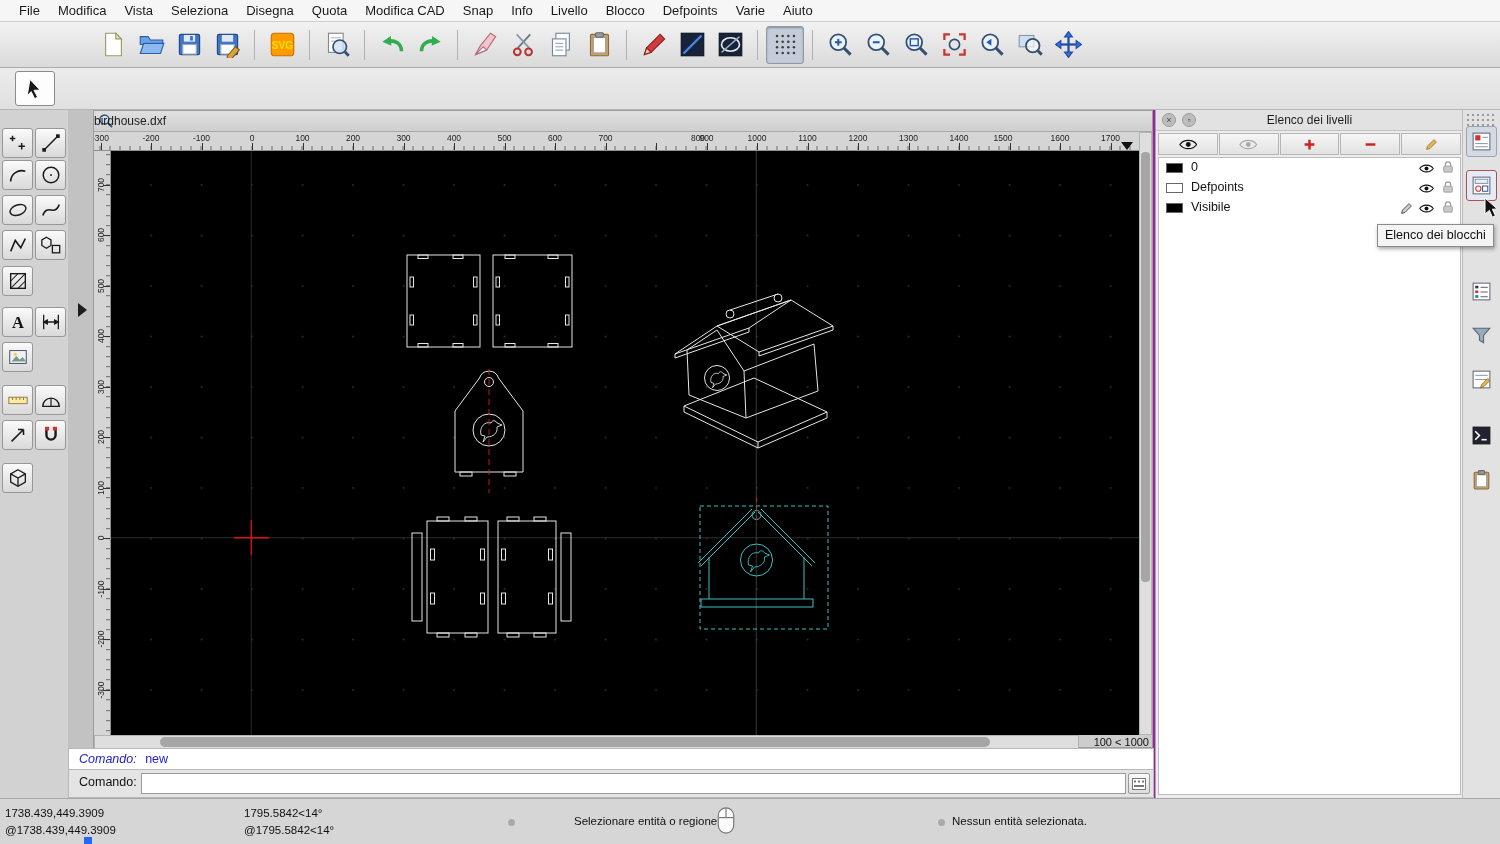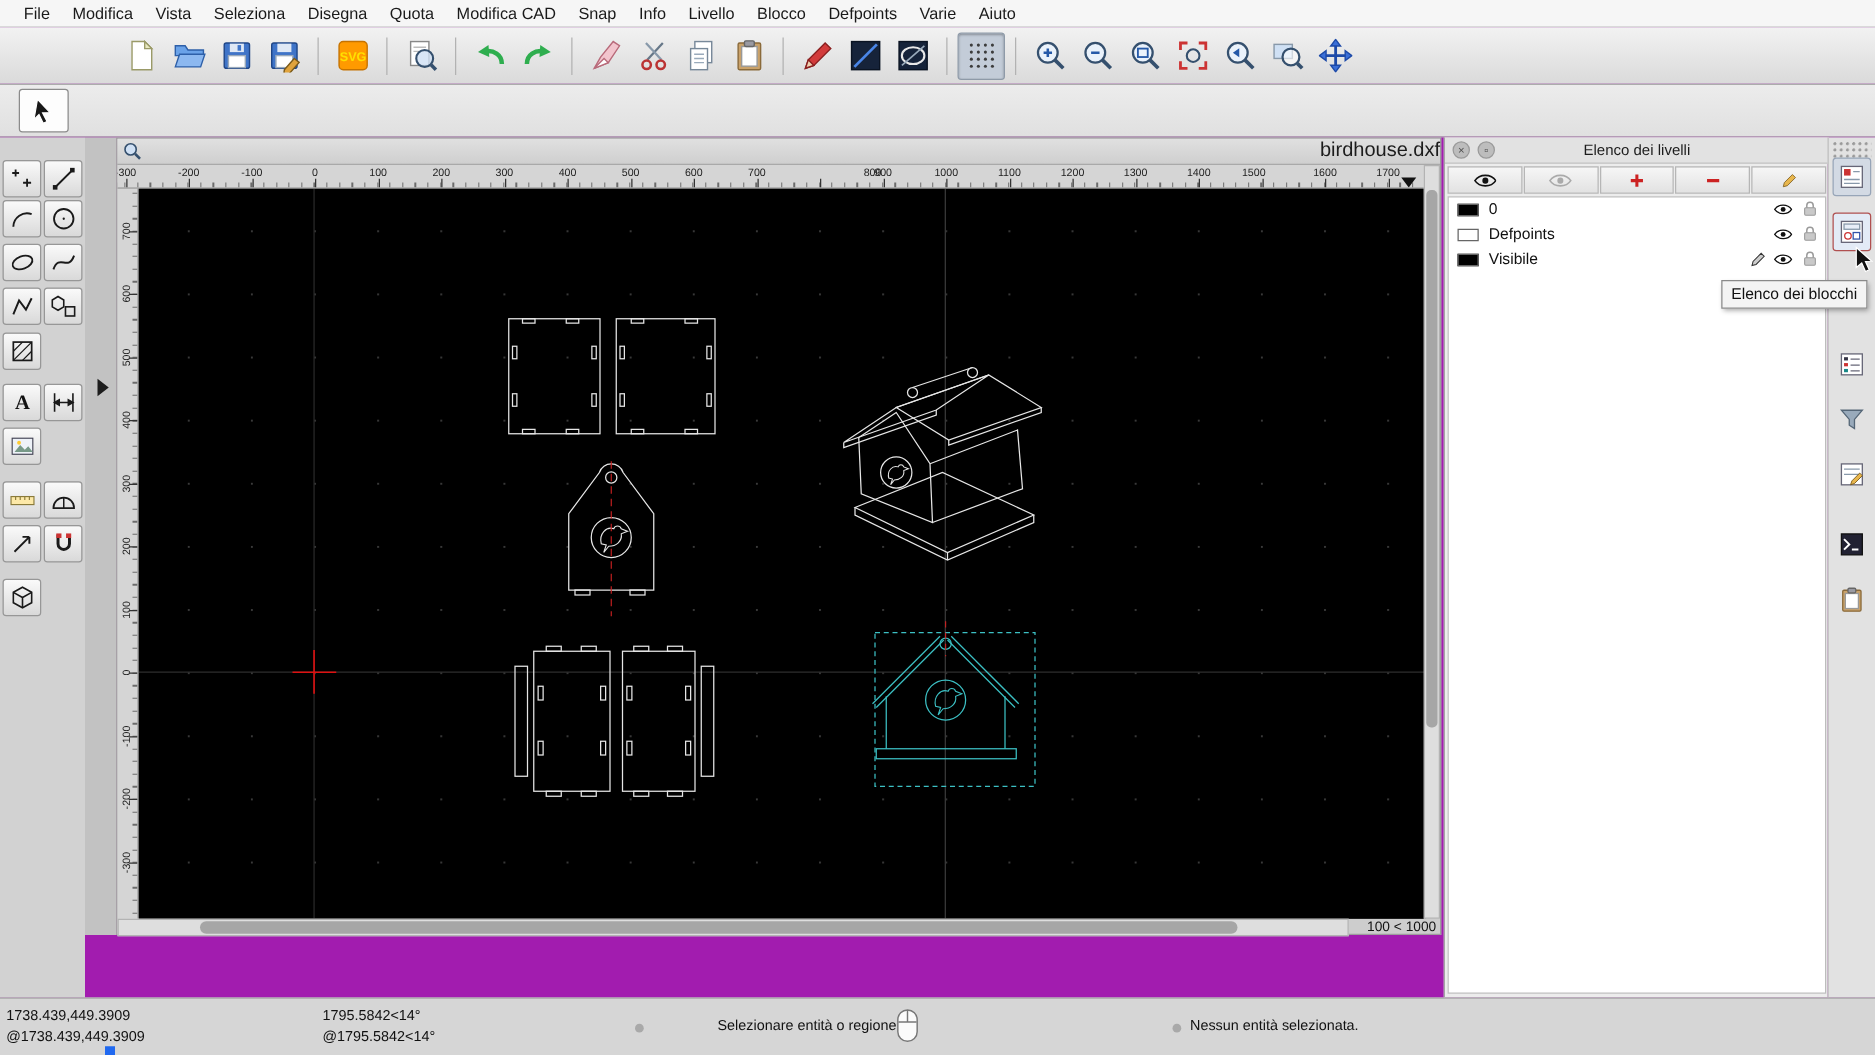--- a/index.html
+++ b/index.html
@@ -42,21 +42,21 @@
   .expander { position:absolute; left:10px; top:193px; width:0; height:0;
               border-left:9px solid #1d1d1d; border-top:7px solid transparent; border-bottom:7px solid transparent; }
 
   
   .canvas-window { position:absolute; left:93px; top:110px; width:1060px; height:638px;
                    background:#cdcdcd; border:1px solid #9d9d9d; }
   .canvas-titlebar { position:absolute; left:0; top:0; width:1058px; height:21px;
                      background:linear-gradient(#e0e0e0,#cfcfcf); border-bottom:1px solid #a9a9a9; }
   .win-icon { position:absolute; left:4px; top:2px; }
   .win-icon svg { width:16px; height:16px; }
-  .win-title { position:absolute; left:0; right:0; top:0; text-align:right; font-size:16px;
+  .win-title { position:absolute; left:0; right:0; top:0; text-align:left; font-size:12px;
                line-height:20px; color:#1c1c1c; }
   .ruler-h { position:absolute; left:0; top:21px; width:1047px; height:19px; background:#d5d5d5;
              border-bottom:1px solid #8f8f8f; overflow:hidden; }
   .ruler-h .ticks { position:absolute; left:0; right:0; bottom:0; height:4px;
              background:repeating-linear-gradient(to right,#6b6b6b 0 1px,transparent 1px 10.1px);
              background-position:5.5px 0; }
   .hlabel { position:absolute; top:1px; transform:translateX(-50%); font-size:8.5px; color:#222; }
   .hmajor { position:absolute; bottom:0; width:1px; height:7px; background:#333; }
   .ruler-marker { position:absolute; right:8px; top:10px; width:0; height:0;
              border-top:8px solid #111; border-left:6px solid transparent; border-right:6px solid transparent; }
@@ -141,21 +141,21 @@
   .dock-btn svg { width:23px; height:23px; }
   .dock-btn.active { background:#d3dae4; border:1px solid #97a5b8; }
   .dock-btn.hovered { background:#e3ebf6; border:1px solid #b05050; }
 
   .cursor { position:absolute; left:1484px; top:197px; z-index:60; }
 
   
   .status-bar { position:absolute; left:0; top:798px; width:1500px; height:46px; background:#d6d6d6;
              border-top:1px solid #a8a8a8; font-size:11.5px; color:#111; }
   .coord-block { position:absolute; left:5px; top:6px; line-height:17px; }
-  .polar-block { position:absolute; left:258px; top:6px; line-height:17px; }
+  .polar-block { position:absolute; left:244px; top:6px; line-height:17px; }
   .bullet { position:absolute; width:7px; height:7px; border-radius:50%; background:#a9a9a9; top:20px; }
   .bullet.b1 { left:508px; }
   .bullet.b2 { left:938px; }
   .hint { position:absolute; left:574px; top:16px; }
   .selection-status { position:absolute; left:952px; top:16px; }
   .mouse-icon { position:absolute; left:716px; top:7px; }
   .dock-peek { position:absolute; left:84px; top:38px; width:8px; height:8px; background:#2069f0; }
 </style>
 </head>
 <body>
@@ -682,20 +682,41 @@
 
     <div class="hscroll">
       <div class="thumb"></div>
     </div>
     <div class="grid-indicator">100 &lt; 1000</div>
     <div class="vscroll">
       <div class="thumb"></div>
     </div>
   </div>
 
+  <div class="command-area">
+    <div class="cmd-history">
+      <span class="cmd-prefix">Comando:</span>
+      <span class="cmd-value">new</span>
+    </div>
+    <div class="cmd-input-row">
+      <span class="cmd-label">Comando:</span>
+      <input class="cmd-input" value="" style="">
+      <button class="cmd-kbd-btn">
+        <svg viewBox="0 0 14 12">
+          <rect x="0.5" y="0.5" width="13" height="11" fill="#fff" stroke="#777"></rect>
+          <g fill="#777">
+              <rect x="2" y="2.5" width="2" height="2"></rect>
+              <rect x="6" y="2.5" width="2" height="2"></rect>
+              <rect x="10" y="2.5" width="2" height="2"></rect>
+              <rect x="2" y="7" width="10" height="2"></rect>
+            </g>
+        </svg>
+      </button>
+    </div>
+  </div>
 
   <div class="right-panel">
     <div class="panel-header">
       <span class="panel-close">×</span>
       <span class="panel-float">▫</span>
       <span class="panel-title">Elenco dei livelli</span>
     </div>
     <div class="layer-toolbar">
         <button class="layer-tool-btn">
           <svg viewBox="0 0 20 14">

